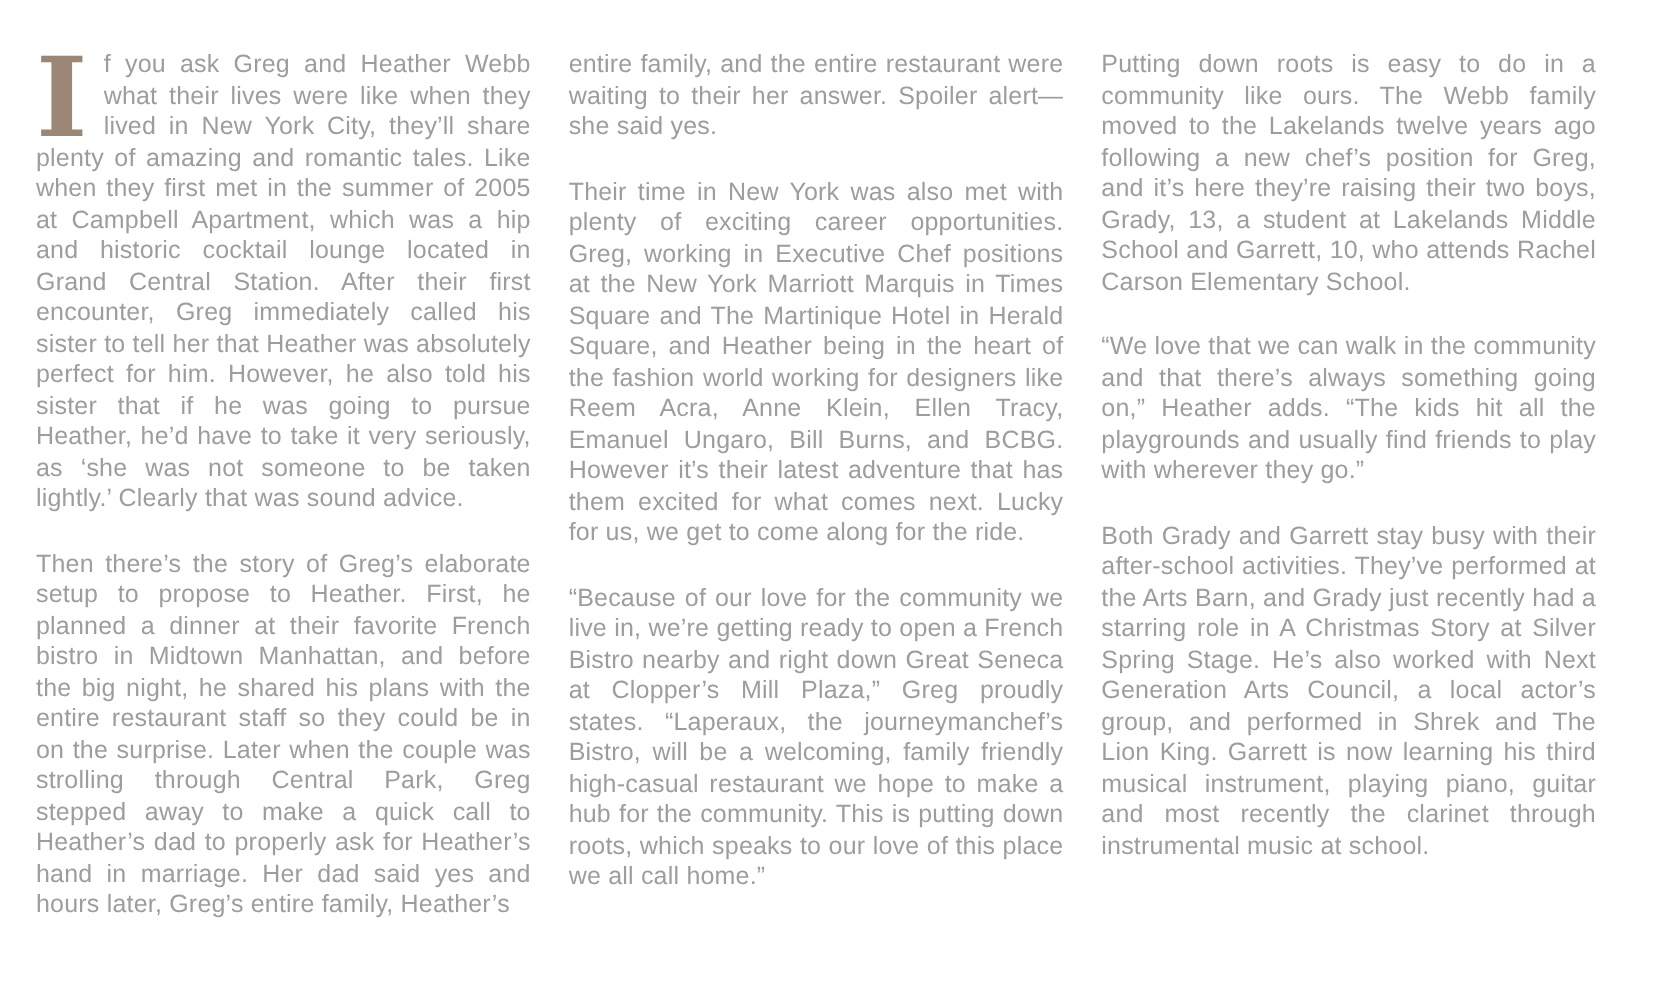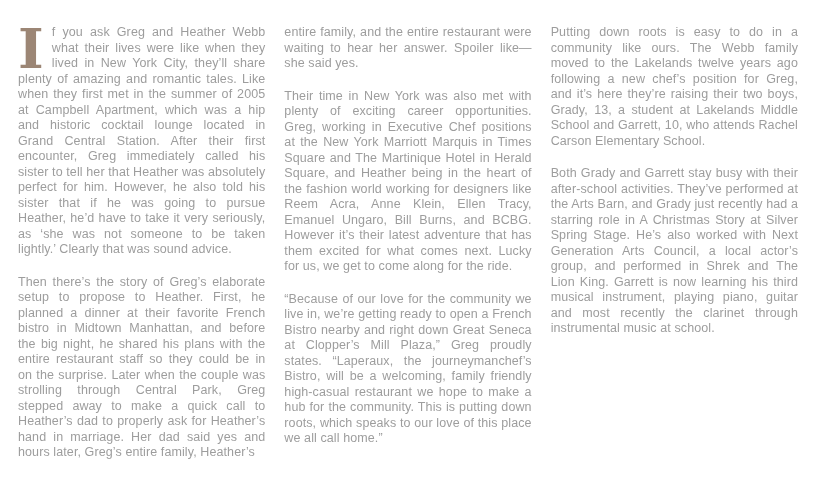--- a/index.html
+++ b/index.html
@@ -52,23 +52,24 @@
 <body>
 
 <div class="page">
 
   <div class="col">
     <p class="para"><span class="dropcap">I</span><span>f you ask Greg and Heather Webb what their lives were like when they lived in New York City, they’ll share plenty of amazing and romantic tales. Like when they first met in the summer of 2005 at Campbell Apartment, which was a hip and historic cocktail lounge located in Grand Central Station. After their first encounter, Greg immediately called his sister to tell her that Heather was absolutely perfect for him. However, he also told his sister that if he was going to pursue Heather, he’d have to take it very seriously, as ‘she was not someone to be taken lightly.’ Clearly that was sound advice.</span></p>
     <p class="para">Then there’s the story of Greg’s elaborate setup to propose to Heather. First, he planned a dinner at their favorite French bistro in Midtown Manhattan, and before the big night, he shared his plans with the entire restaurant staff so they could be in on the surprise. Later when the couple was strolling through Central Park, Greg stepped away to make a quick call to Heather’s dad to properly ask for Heather’s hand in marriage. Her dad said yes and hours later, Greg’s entire family, Heather’s</p>
   </div>
 
   <div class="col">
-    <p class="para">entire family, and the entire restaurant were waiting to hear her answer. Spoiler like—she said yes.</p>
+    <p class="para">entire family, and the entire restaurant were waiting to their her answer. Spoiler alert—she said yes.</p>
     <p class="para">Their time in New York was also met with plenty of exciting career opportunities. Greg, working in Executive Chef positions at the New York Marriott Marquis in Times Square and The Martinique Hotel in Herald Square, and Heather being in the heart of the fashion world working for designers like Reem Acra, Anne Klein, Ellen Tracy, Emanuel Ungaro, Bill Burns, and BCBG. However it’s their latest adventure that has them excited for what comes next. Lucky for us, we get to come along for the ride.</p>
     <p class="para">“Because of our love for the community we live in, we’re getting ready to open a French Bistro nearby and right down Great Seneca at Clopper’s Mill Plaza,” Greg proudly states. “Laperaux, the journeymanchef’s Bistro, will be a welcoming, family friendly high-casual restaurant we hope to make a hub for the community. This is putting down roots, which speaks to our love of this place we all call home.”</p>
   </div>
 
   <div class="col">
     <p class="para">Putting down roots is easy to do in a community like ours. The Webb family moved to the Lakelands twelve years ago following a new chef’s position for Greg, and it’s here they’re raising their two boys, Grady, 13, a student at Lakelands Middle School and Garrett, 10, who attends Rachel Carson Elementary School.</p>
+    <p class="para">“We love that we can walk in the community and that there’s always something going on,” Heather adds. “The kids hit all the playgrounds and usually find friends to play with wherever they go.”</p>
     <p class="para">Both Grady and Garrett stay busy with their after-school activities. They’ve performed at the Arts Barn, and Grady just recently had a starring role in A Christmas Story at Silver Spring Stage. He’s also worked with Next Generation Arts Council, a local actor’s group, and performed in Shrek and The Lion King. Garrett is now learning his third musical instrument, playing piano, guitar and most recently the clarinet through instrumental music at school.</p>
   </div>
 
 </div>
 
 </body></html>

